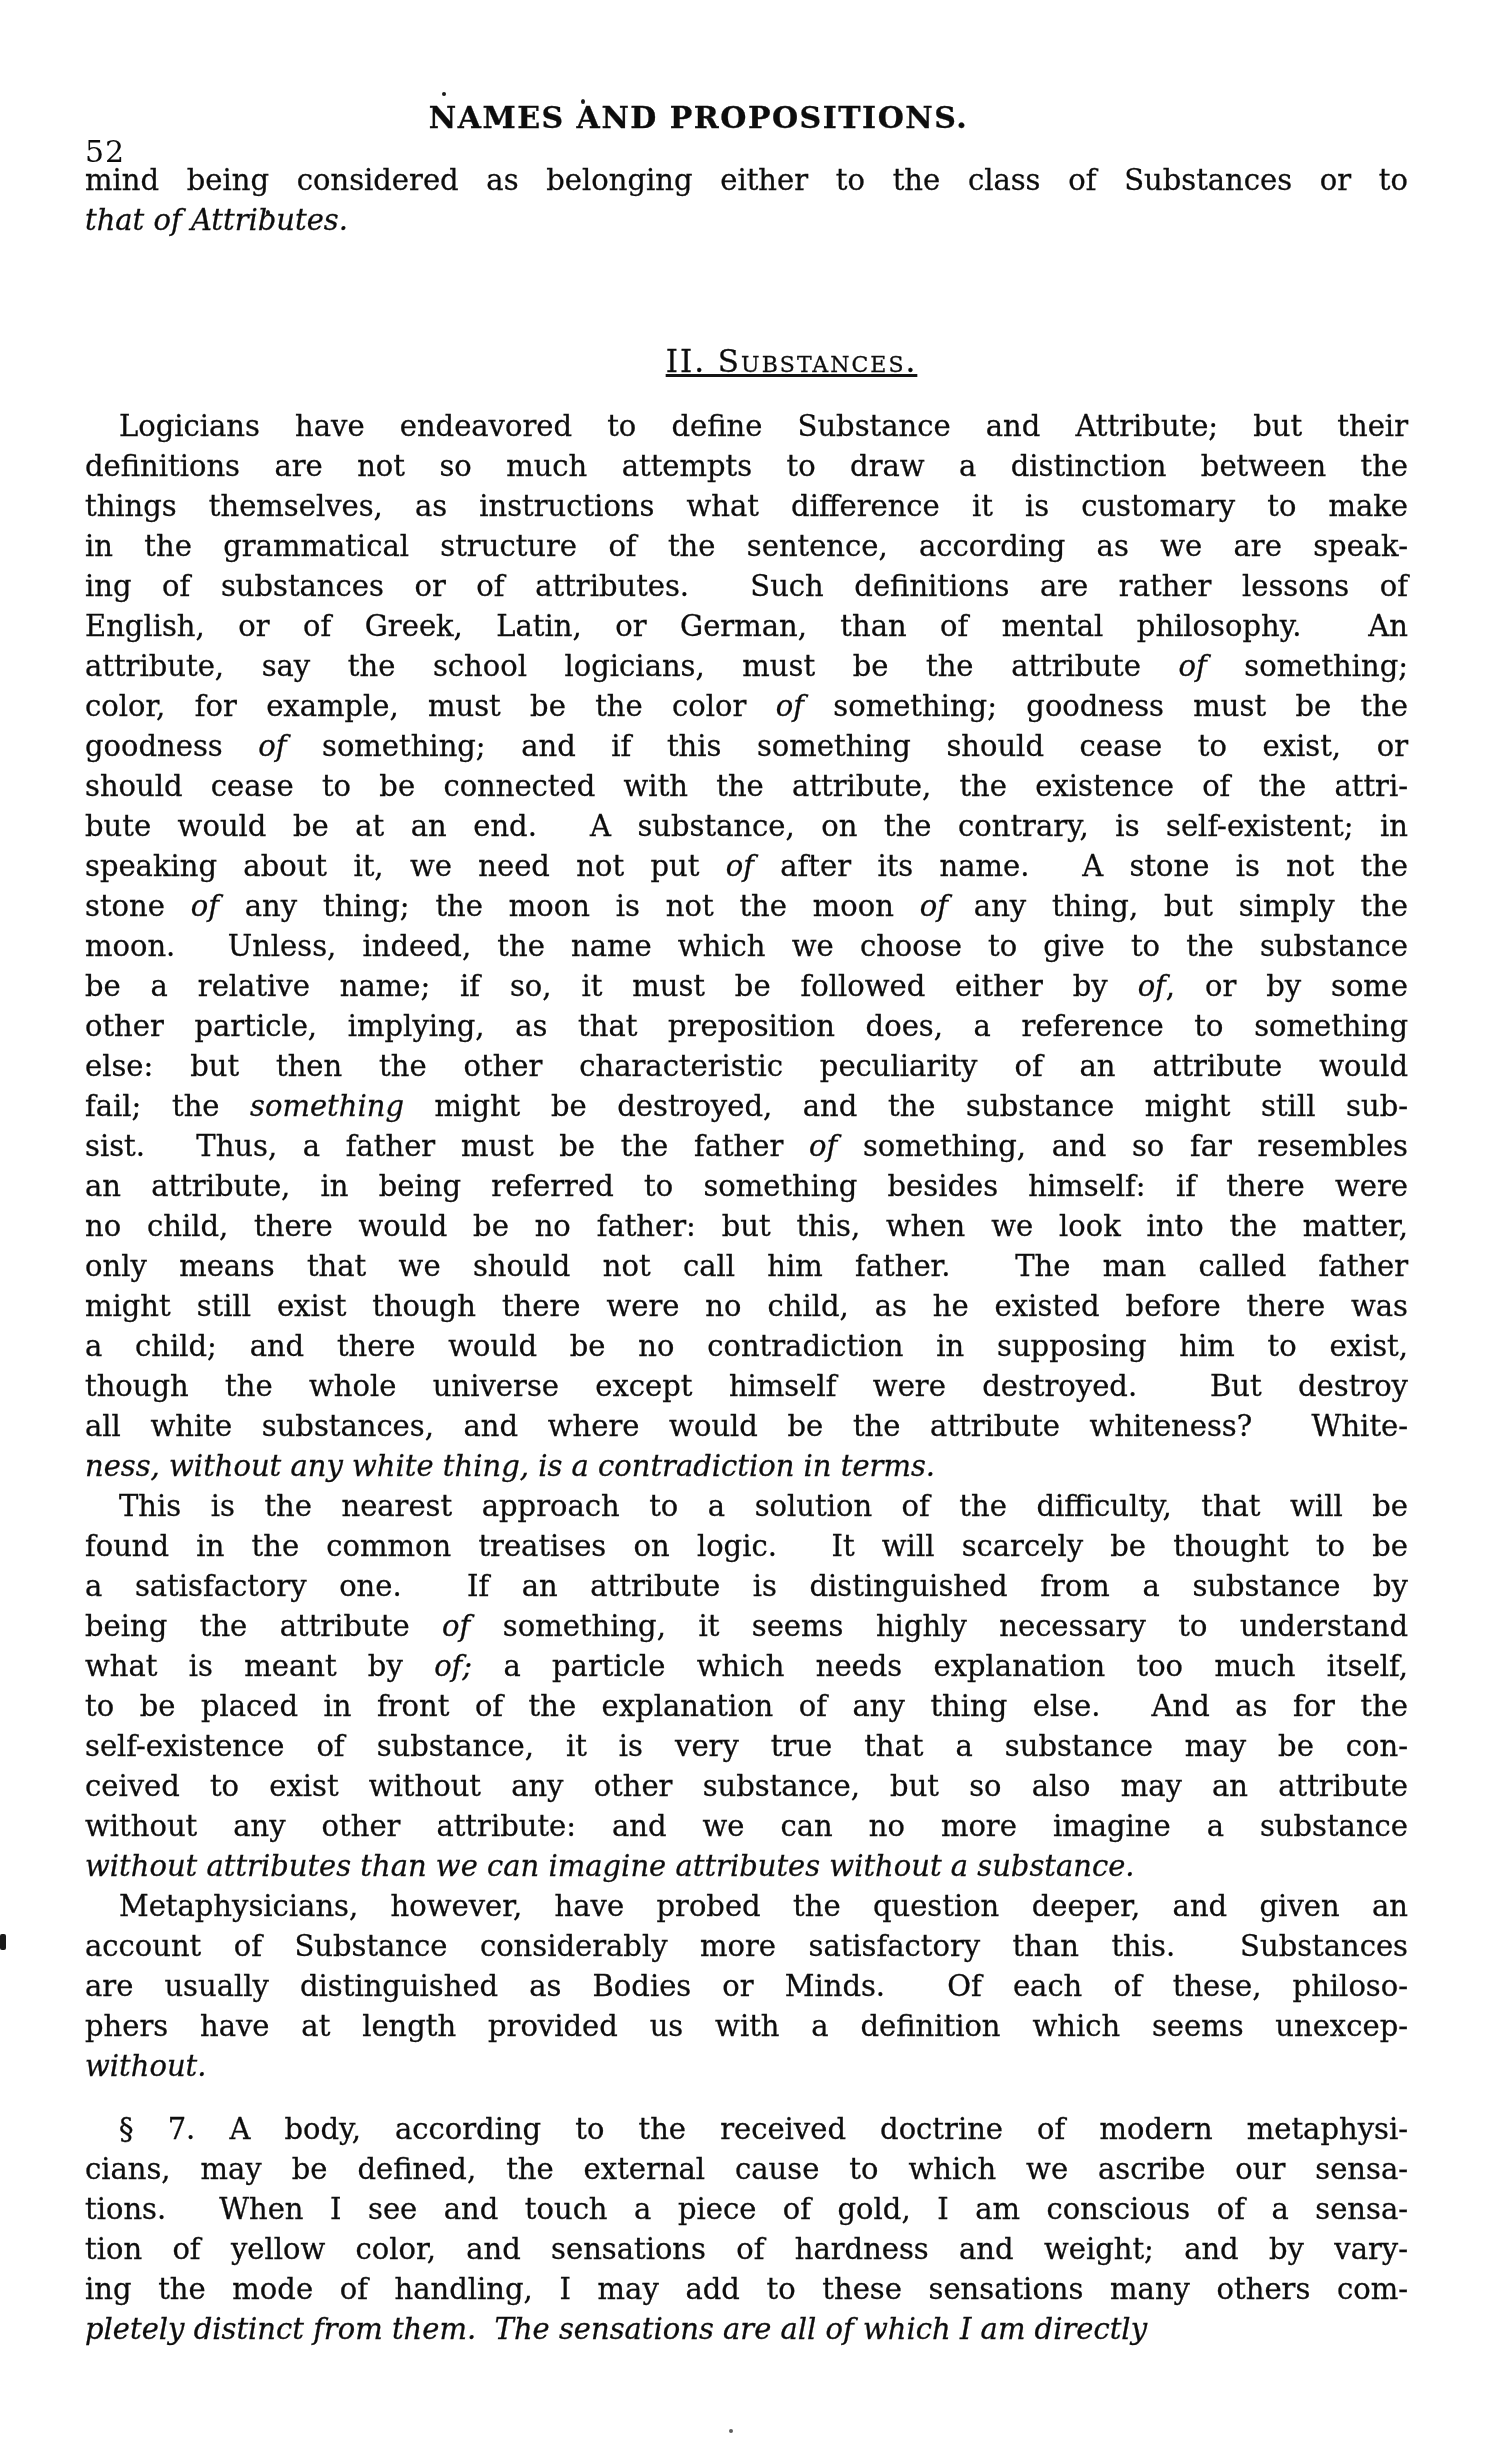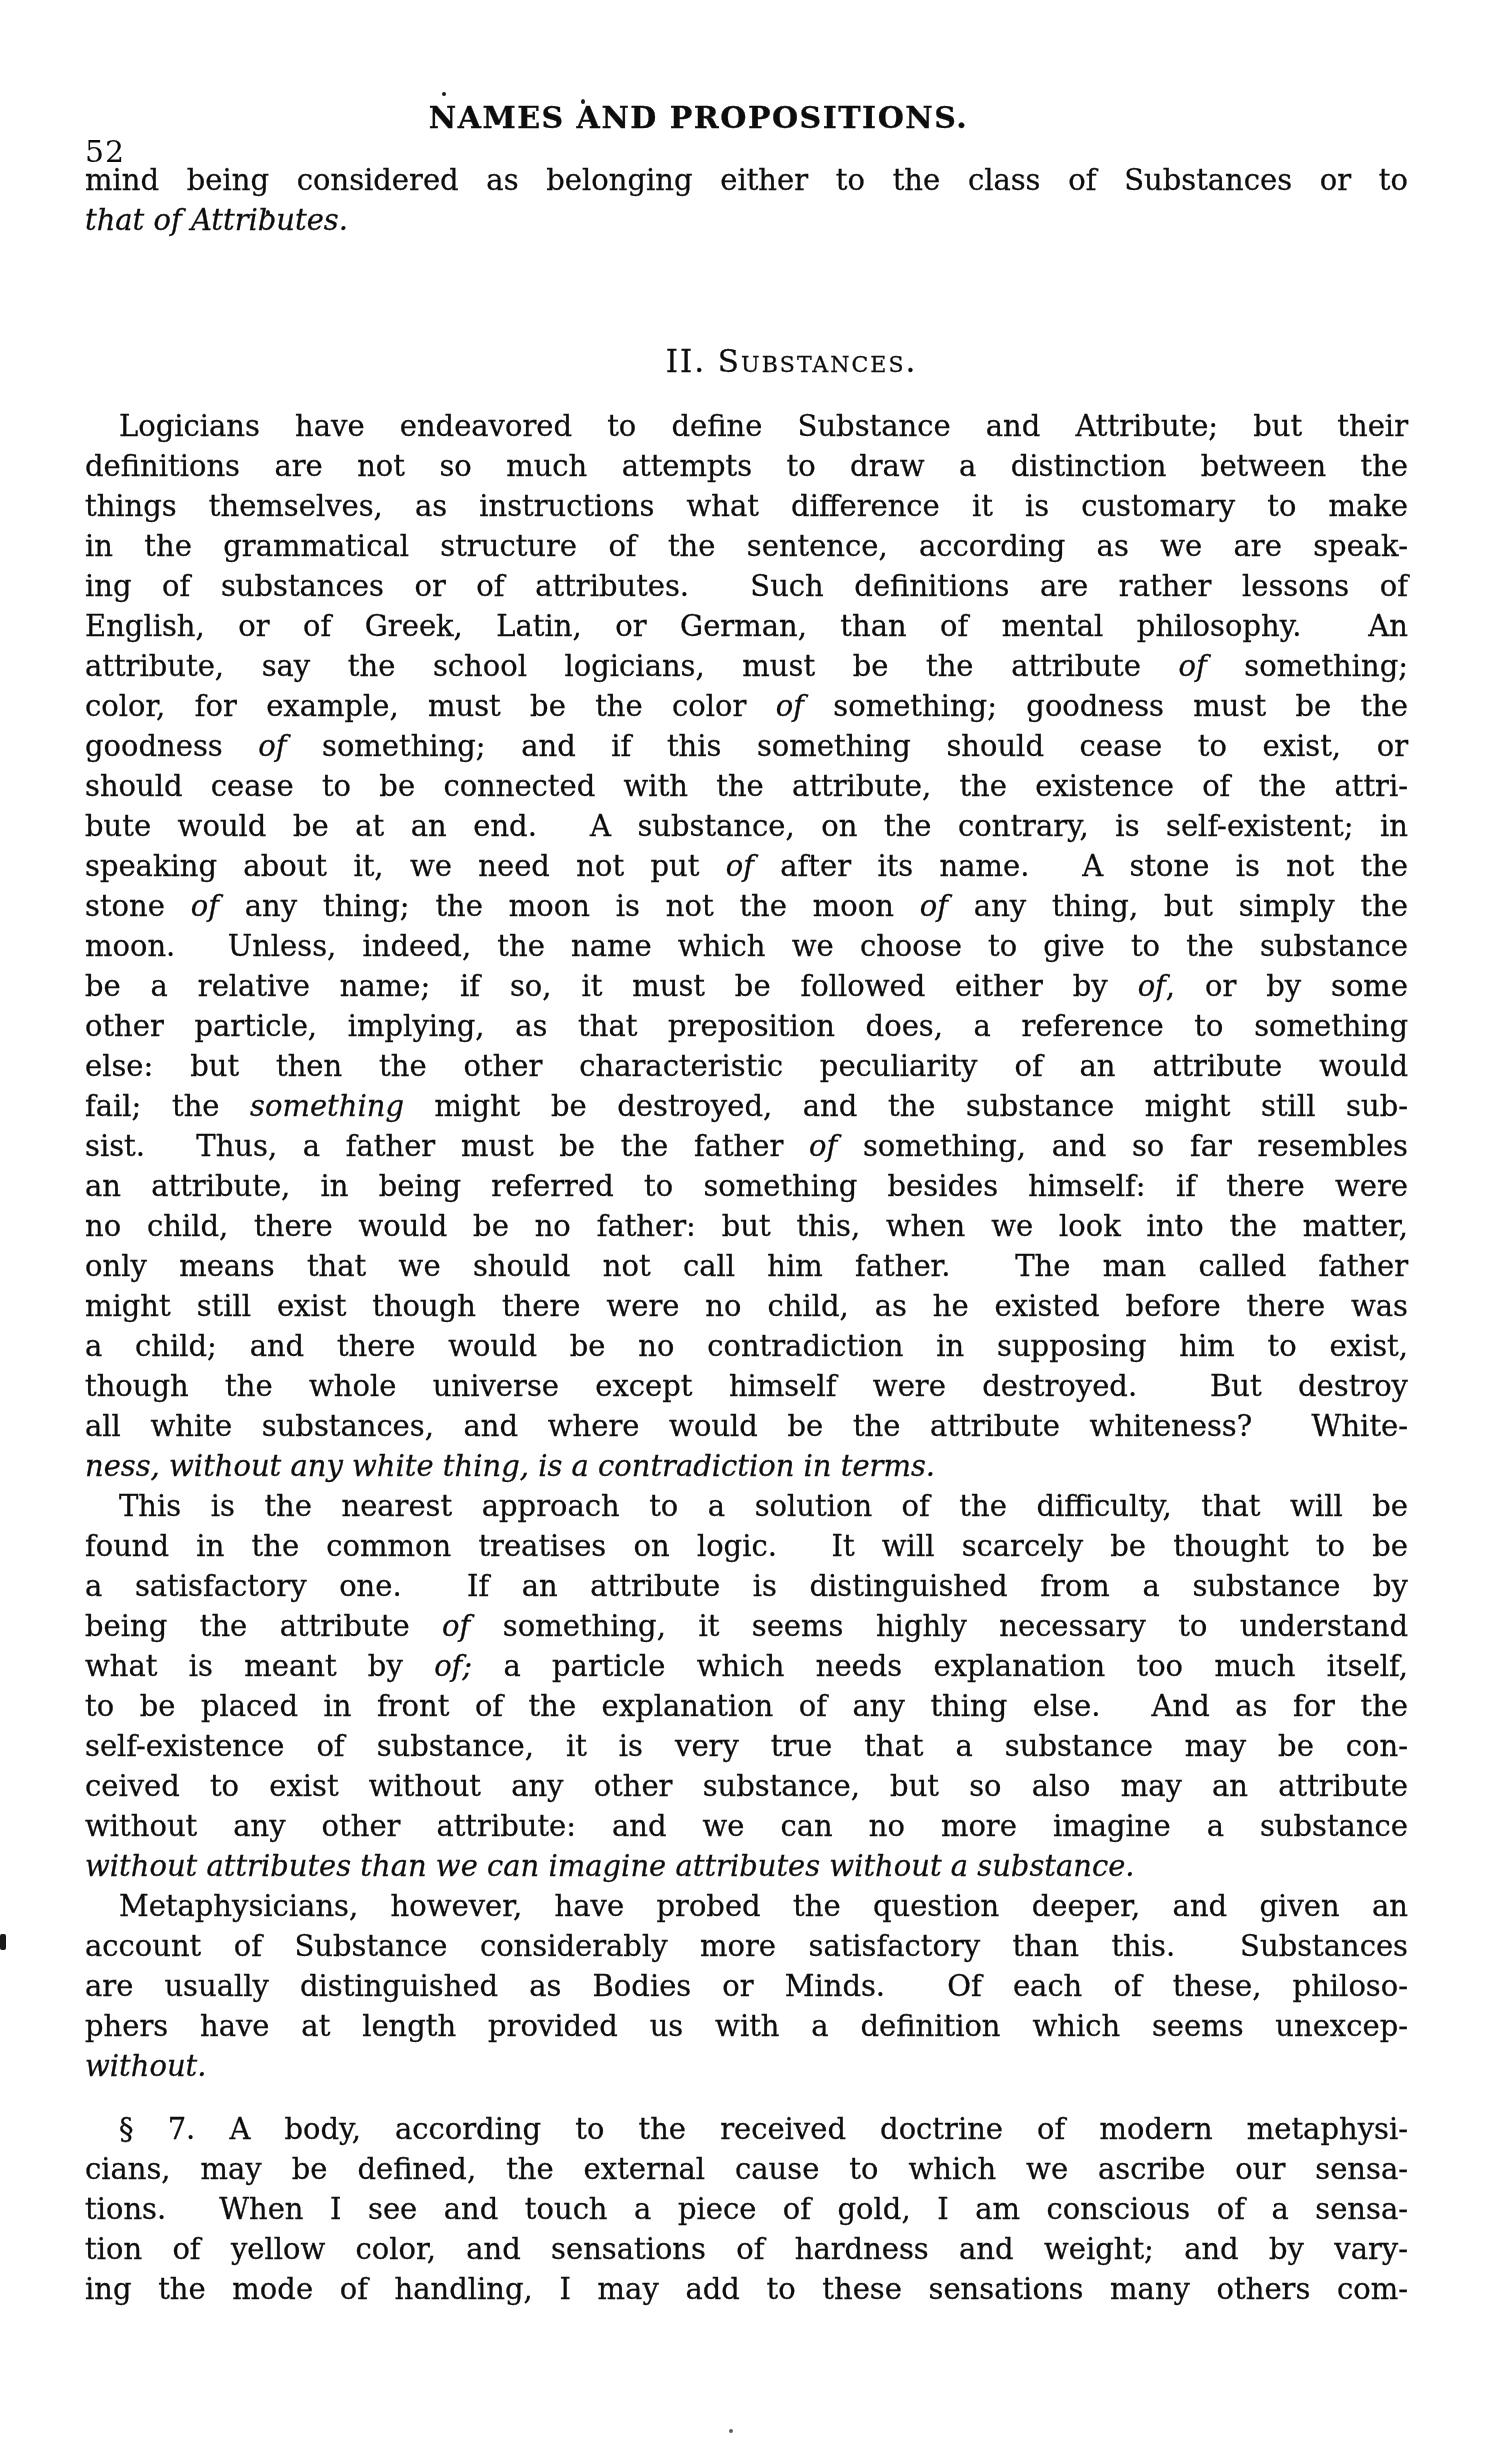--- a/index.html
+++ b/index.html
@@ -46,20 +46,21 @@
   .section-heading{
     text-align:center;
     font-variant-caps:small-caps;
     font-variant:small-caps;
     font-size:31px;
     letter-spacing:2px;
     margin-top:100px;
     margin-bottom:24px;
     line-height:42px;
     transform:translateX(45px);
+    text-decoration:underline;
   }
   .para{margin:0;}
   .para.space-before{margin-top:23px;}
   .line{
     text-align:justify;
     text-align-last:justify;
     white-space:pre-wrap;
   }
   .line.last{
     text-align-last:left;
@@ -141,20 +142,21 @@
         <div class="line">are usually distinguished as Bodies or Minds.  Of each of these, philoso-</div>
         <div class="line">phers have at length provided us with a definition which seems unexcep-</div>
         <div class="line last">without.</div>
       </div>
       <div class="para indent space-before">
         <div class="line first">§ 7. A body, according to the received doctrine of modern metaphysi-</div>
         <div class="line">cians, may be defined, the external cause to which we ascribe our sensa-</div>
         <div class="line">tions.  When I see and touch a piece of gold, I am conscious of a sensa-</div>
         <div class="line">tion of yellow color, and sensations of hardness and weight; and by vary-</div>
         <div class="line">ing the mode of handling, I may add to these sensations many others com-</div>
+        <div class="line last">pletely distinct from them.  The sensations are all of which I am directly</div>
       </div>
     </div>
 </div>
 
 <div class="speck s1"></div>
 <div class="speck s2"></div>
 <div class="speck s3"></div>
 <div class="speck s4"></div>
 <div class="speck s5"></div>
 

